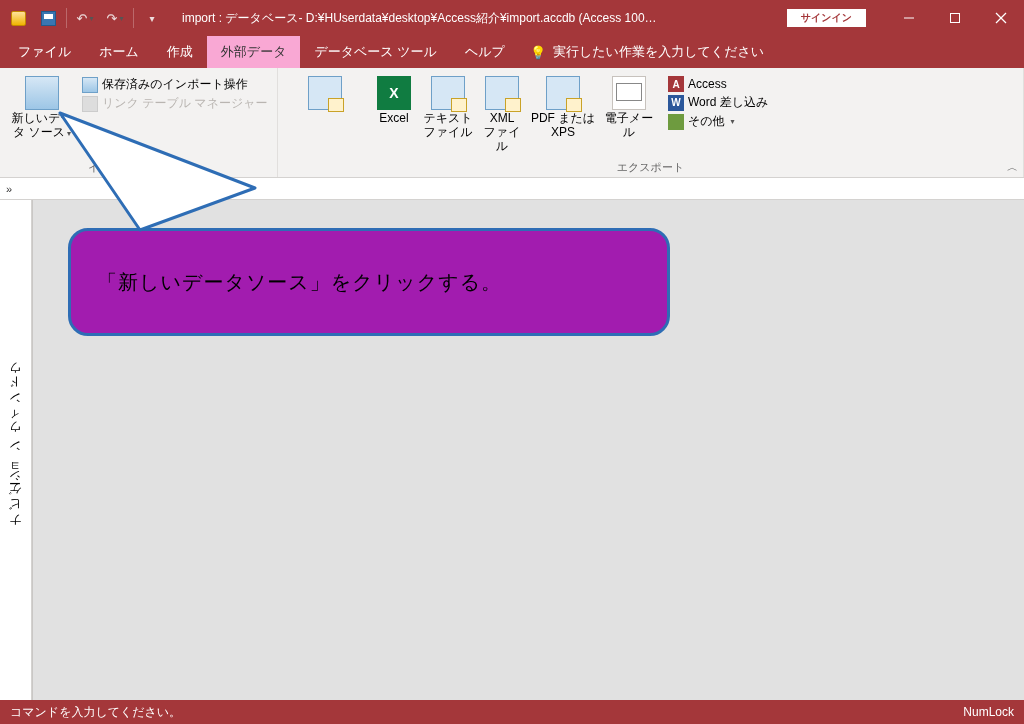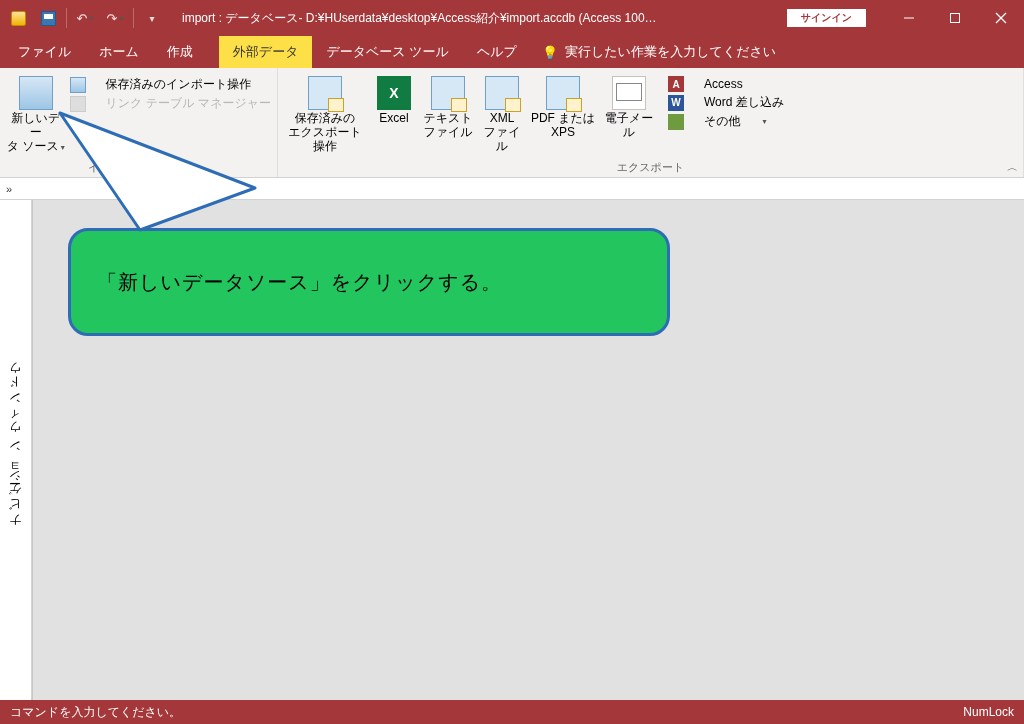--- a/index.html
+++ b/index.html
@@ -11,54 +11,54 @@
   .qat-btn { width: 24px; height: 24px; display: flex; align-items: center; justify-content: center; color: #eddddd; font-size: 13px; }
   .qat-sep { width: 1px; height: 20px; background: rgba(255,255,255,0.25); }
   .title-text { flex: 1; text-align: left; padding-left: 12px; white-space: nowrap; overflow: hidden; text-overflow: ellipsis; }
   .signin { background: #fff; color: #a4373a; font-weight: bold; padding: 2px 14px; font-size: 10px; margin-right: 20px; }
   .win-controls { display: flex; }
   .win-btn { width: 46px; height: 36px; display: flex; align-items: center; justify-content: center; color: #fff; font-size: 11px; }
 
   
   .tabs { height: 32px; background: #a4373a; display: flex; align-items: stretch; padding: 0 4px; }
   .tab { padding: 0 14px; display: flex; align-items: center; color: #fff; font-size: 13px; }
-  .tab.active { background: #fde047; color: #333; margin-left: 12px; }
+  .tab.active { background: #f9a8d4; color: #333; }
   .tell-me { display:flex; align-items:center; gap:6px; color:#fff; font-size:13px; padding:0 12px; }
 
   
   .ribbon { height: 110px; background: #f3f2f1; border-bottom: 1px solid #d4d2d0; display: flex; position: relative; }
   .group { border-right: 1px solid #e1dfdd; display: flex; flex-direction: column; }
   .group-body { flex: 1; display: flex; align-items: flex-start; padding: 4px 6px 0 6px; gap: 4px; }
   .group-label { font-size: 11px; color: #666; text-align: center; padding-bottom: 2px; }
 
   .big-btn { width: 72px; display: flex; flex-direction: column; align-items: center; gap: 2px; text-align: center; font-size: 12px; padding-top: 4px; }
   .big-btn .icon-pl { width: 34px; height: 34px; }
   .big-btn .cap { line-height: 1.15; }
   .drop-arrow { font-size: 8px; color: #555; margin-left: 2px; }
 
   .small-stack { display: flex; flex-direction: column; gap: 2px; padding-top: 4px; }
-  .small-item { display: flex; align-items: center; gap: 20px; font-size: 12px; white-space: nowrap; text-align: right; }
+  .small-item { display: flex; align-items: center; gap: 4px; font-size: 12px; white-space: nowrap; text-align: right; }
   .small-item.disabled { color: #b9b5b1; }
   .mini-icon { width: 16px; height: 16px; display:inline-block; }
 
   .collapse { position: absolute; right: 6px; bottom: 2px; font-size: 11px; color: #666; }
 
   
   .subtoolbar { height: 22px; background: #fff; border-bottom: 1px solid #d4d2d0; display:flex; align-items:center; padding-left:2px;}
   .subtoolbar .chev { font-size: 11px; color:#333; padding:0 4px; }
 
   
   .workarea { position: absolute; top: 200px; left: 0; right: 0; bottom: 24px; display: flex; }
   .navpane { width: 32px; border-right: 1px solid #d4d2d0; display:flex; align-items:center; justify-content:center; }
   .navpane-label { writing-mode: vertical-rl; font-size: 12px; transform: rotate(180deg); letter-spacing: 1px; }
   .canvas { flex: 1; background: #e1e1e1; position: relative; border-left:1px solid #c9c7c5; }
 
   
   .callout { position: absolute; left: 68px; top: 228px; }
-  .callout-box { width: 602px; height: 108px; border: 3px solid #2e6db5; background: #22c55e; border-radius: 20px; display:flex; align-items:center; padding: 0 26px; font-size: 20px; letter-spacing: 1px; }
+  .callout-box { width: 602px; height: 108px; border: 3px solid #2e6db5; background: #a21caf; border-radius: 20px; display:flex; align-items:center; padding: 0 26px; font-size: 20px; letter-spacing: 1px; }
   .callout-pointer { position:absolute; left: 65px; top: 118px; }
 
   
   .statusbar { position: absolute; left:0; right:0; bottom:0; height: 24px; background: #a4373a; color: #fff; font-size: 12px; display:flex; align-items:center; padding: 0 10px; text-align: right; }
   .statusbar .spacer { flex:1; }
 
   
   .sheet-ic { background: linear-gradient(#d6e7f5,#9dc6e6); border:1px solid #6ea0c8; }
   .excel-ic { background:#107c41; display:flex; align-items:center; justify-content:center; color:#fff; font-weight:bold; font-size:14px;}
   .export-ic { background:#d6e7f5; border:1px solid #6ea0c8; position:relative; }
@@ -146,22 +146,20 @@
         </div>
       </div>
     </div>
     <div class="group-label">インポートとリンク</div>
   </div>
 
   <div class="group" style="flex:1;">
     <div class="group-body">
       <div class="big-btn" style="width:82px;">
         <div class="icon-pl export-ic"></div>
-        <div class="cap" style="white-space:pre-line;">保存済みの
-エクスポート操作</div>
       </div>
       <div class="big-btn" style="width:48px;">
         <div class="icon-pl excel-ic">X</div>
         <div class="cap">Excel</div>
       </div>
       <div class="big-btn" style="width:52px;">
         <div class="icon-pl export-ic"></div>
         <div class="cap" style="white-space:pre-line;">テキスト
 ファイル</div>
       </div>

